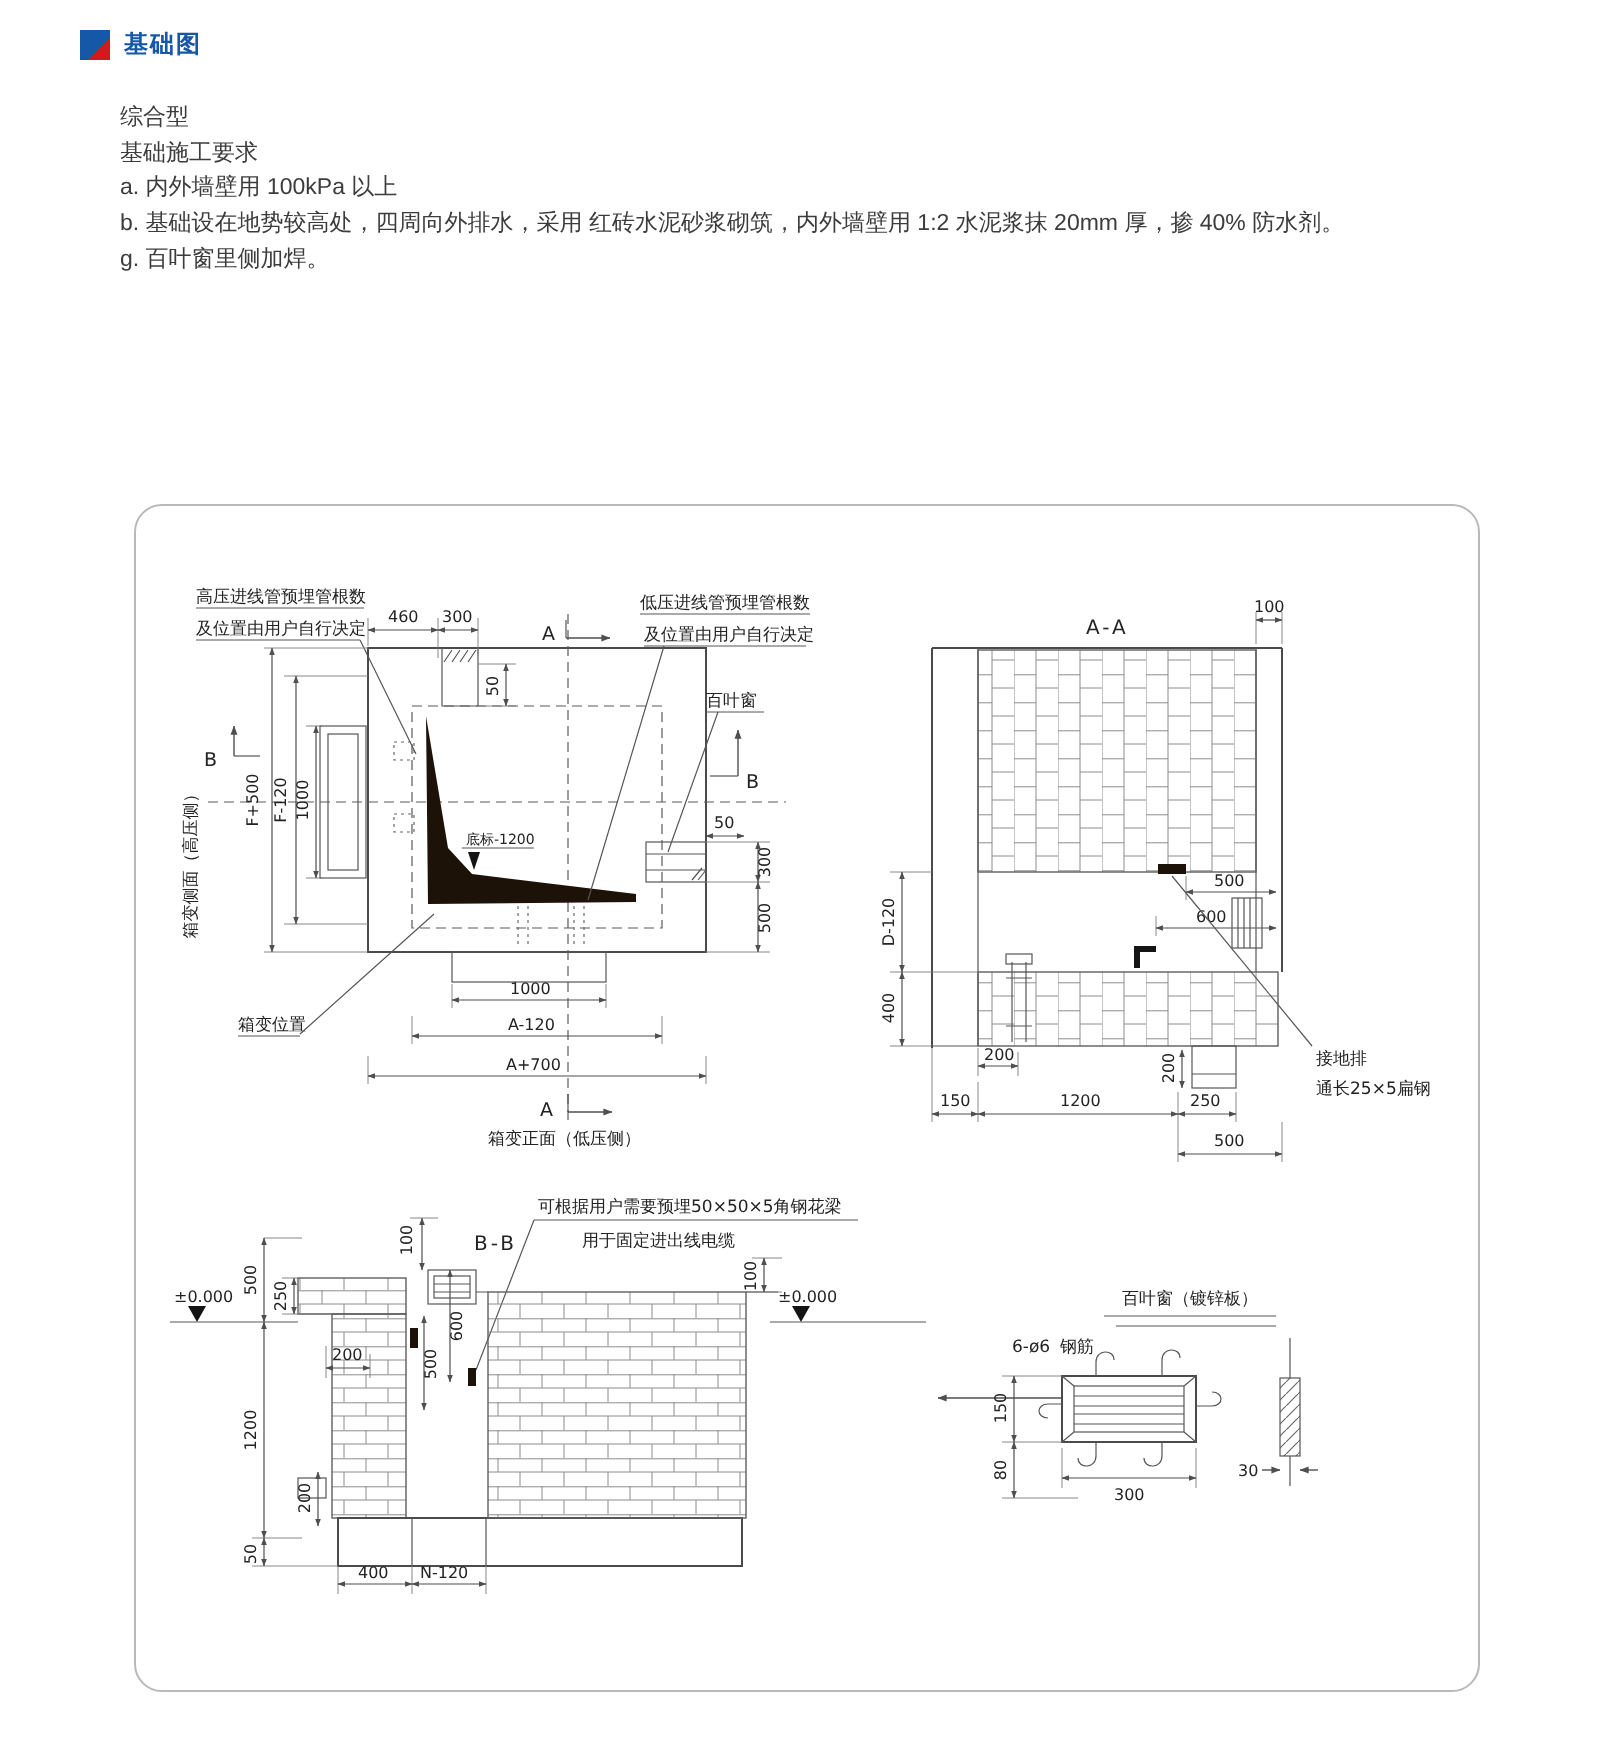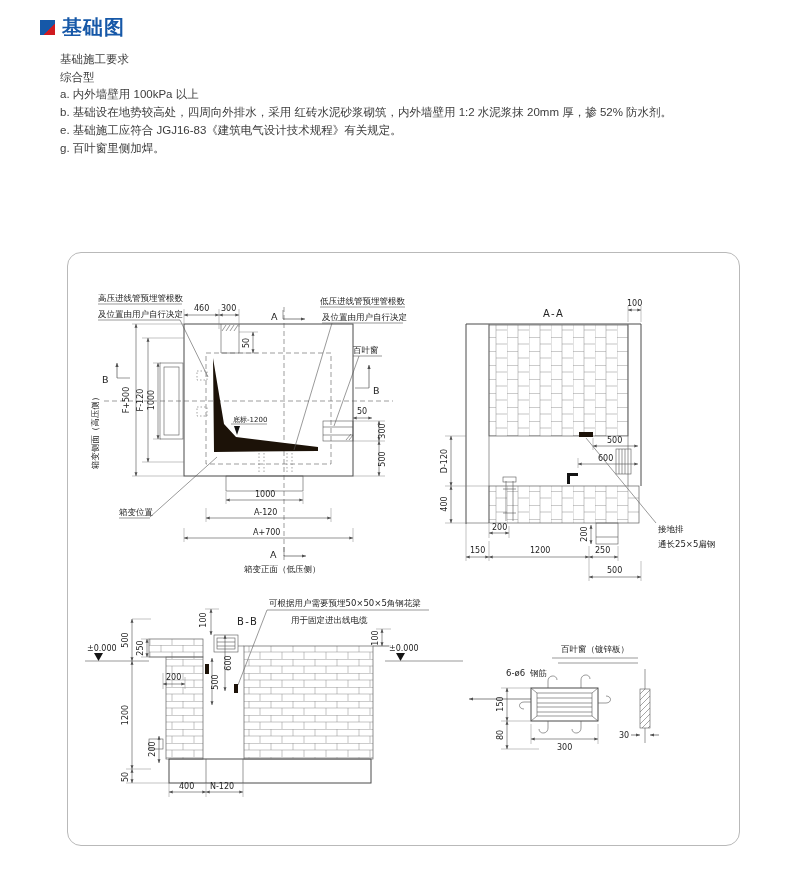--- a/index.html
+++ b/index.html
@@ -1,19 +1,19 @@
 <!DOCTYPE html>
 <html><head>
 <meta charset="utf-8">
 <style>
   html,body{margin:0;padding:0;background:#ffffff;}
   .page{position:relative;width:800px;height:869px;background:#fff;font-family:"Liberation Sans","DejaVu Sans",sans-serif;overflow:hidden;}
   .hdr{position:absolute;left:40px;top:14px;display:flex;align-items:center;gap:7px;}
   .hicon{width:15px;height:15px;background:linear-gradient(135deg,#1658a8 62%,#cf1a20 62%);}
-  .htitle{color:#1658a8;font-size:20px;font-weight:bold;letter-spacing:1px;}
+  .htitle{color:#1658a8;font-size:12px;font-weight:bold;letter-spacing:1px;}
   .intro{position:absolute;left:60px;top:51px;width:730px;font-size:11.5px;color:#3c3c3c;line-height:17.7px;}
   .tline{white-space:nowrap;}
   .cont{padding-left:12px;}
   .sheet{position:absolute;left:67px;top:252px;width:671px;height:592px;border:1px solid #b9b9b9;border-radius:14px;}
   .sheet svg{position:absolute;left:0;top:0;}
   
   .ln{stroke:#4b4b4b;stroke-width:1;fill:none}
   .tn{stroke:#565656;stroke-width:0.6;fill:none}
   .dsh{stroke:#5a5a5a;stroke-width:0.6;fill:none;stroke-dasharray:5 3}
   .dot{stroke:#6a6a6a;stroke-width:0.6;fill:none;stroke-dasharray:1.5 2}
@@ -33,25 +33,24 @@
 <body>
 
 <div class="page">
 
   <div class="hdr">
     <span class="hicon"></span>
     <span class="htitle">基础图</span>
   </div>
 
   <div class="intro">
+    <div class="tline">综合型</div>
     <div class="tline">基础施工要求</div>
-    <div class="tline">综合型</div>
     <div class="tline">a. 内外墙壁用 100kPa 以上</div>
-    <div class="tline">b. 基础设在地势较高处，四周向外排水，采用 红砖水泥砂浆砌筑，内外墙壁用 1:2 水泥浆抹 20mm 厚，掺 52% 防水剂。</div>
-    <div class="tline">e. 基础施工应符合 JGJ16-83《建筑电气设计技术规程》有关规定。</div>
+    <div class="tline">b. 基础设在地势较高处，四周向外排水，采用 红砖水泥砂浆砌筑，内外墙壁用 1:2 水泥浆抹 20mm 厚，掺 40% 防水剂。</div>
     <div class="tline">g. 百叶窗里侧加焊。</div>
   </div>
 
   <div class="sheet">
   <svg width="671" height="592" viewBox="67 252 671 592" xmlns="http://www.w3.org/2000/svg">
     <defs>
       <marker id="ar" viewBox="0 0 10 10" refX="9.5" refY="5" markerWidth="6.5" markerHeight="6.5" orient="auto-start-reverse">
         <path d="M0,1.2 L10,5 L0,8.8 Z" fill="#4f4f4f"></path>
       </marker>
       <pattern id="vb" width="22" height="14" patternUnits="userSpaceOnUse">

